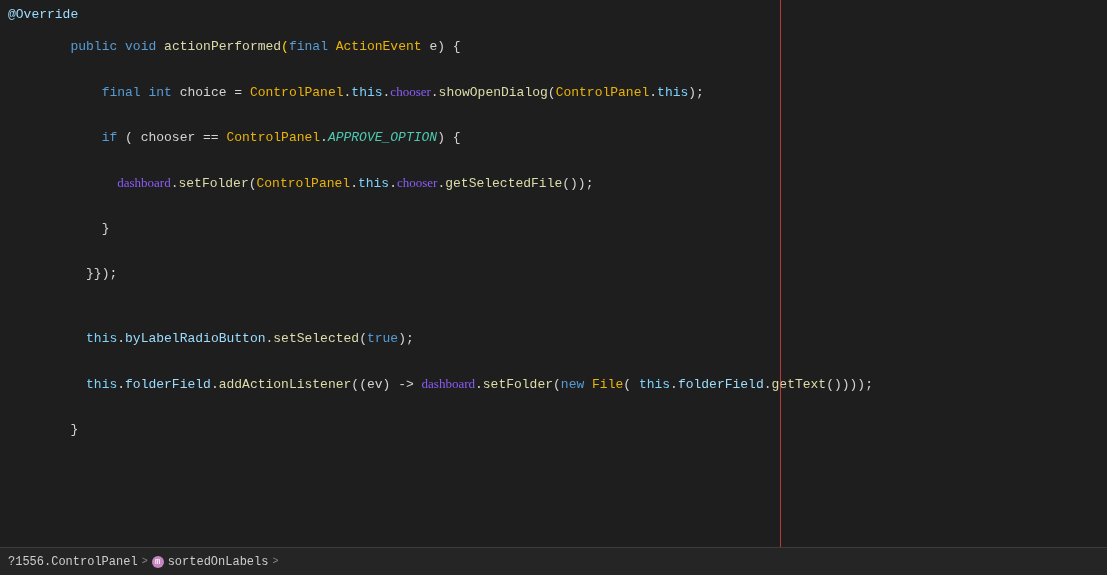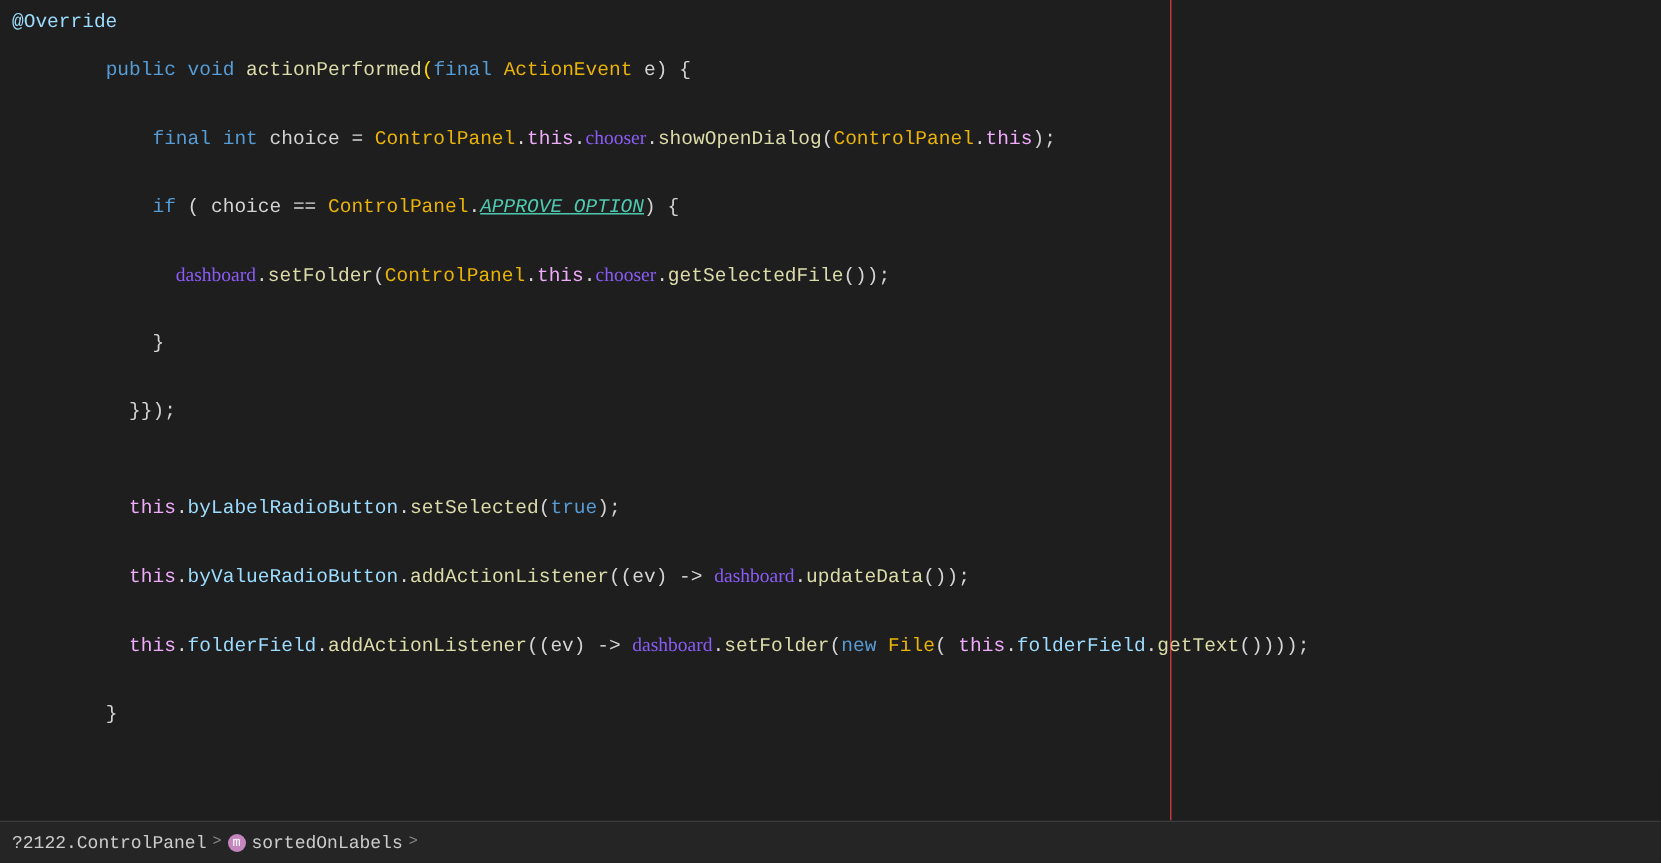--- a/index.html
+++ b/index.html
@@ -47,25 +47,25 @@
       width: 1px;
       background: #ff4444;
       opacity: 0.7;
       pointer-events: none;
     }
     
     .kw { color: #569cd6; } 
     .type { color: #eab308; } 
     .method { color: #dcdcaa; }
     .annotation { color: #9cdcfe; }
-    .this-kw { color: #f0abfc; margin-top: 41px; }
+    .this-kw { color: #7dd3fc; margin-top: 41px; }
     .field { color: #8b5cf6; font-family: Liberation Serif, serif; }
     .paren { color: #ffd700; }
     .plain { color: #d4d4d4; }
-    .approve { color: #4ec9b0; font-style: italic; text-decoration: underline; }
+    .approve { color: #4ec9b0; font-style: italic; }
     .underline-field { color: #9cdcfe; }
     
     .status-bar {
       height: 28px;
       background: #252526;
       border-top: 1px solid #3c3c3c;
       display: flex;
       align-items: center;
       padding: 0 8px;
       font-size: 12px;
@@ -109,21 +109,21 @@
     </div>
 
     <div class="line">
       <div class="line-content">
         <span class="plain">    </span><span class="kw">final</span><span class="plain"> </span><span class="kw">int</span><span class="plain"> choice = </span><span class="type">ControlPanel</span><span class="plain">.</span><span class="this-kw">this</span><span class="plain">.</span><span class="field">chooser</span><span class="plain">.</span><span class="method">showOpenDialog</span><span class="plain">(</span><span class="type">ControlPanel</span><span class="plain">.</span><span class="this-kw">this</span><span class="plain">);</span>
       </div>
     </div>
 
     <div class="line">
       <div class="line-content">
-        <span class="plain">    </span><span class="kw">if</span><span class="plain"> ( choice == </span><span class="type">ControlPanel</span><span class="plain">.</span><span class="approve">APPROVE_OPTION</span><span class="plain">) {</span>
+        <span class="plain">    </span><span class="kw">if</span><span class="plain"> ( chooser == </span><span class="type">ControlPanel</span><span class="plain">.</span><span class="approve">APPROVE_OPTION</span><span class="plain">) {</span>
       </div>
     </div>
 
     <div class="line">
       <div class="line-content">
         <span class="plain">      </span><span class="field">dashboard</span><span class="plain">.</span><span class="method">setFolder</span><span class="plain">(</span><span class="type">ControlPanel</span><span class="plain">.</span><span class="this-kw">this</span><span class="plain">.</span><span class="field">chooser</span><span class="plain">.</span><span class="method">getSelectedFile</span><span class="plain">());</span>
       </div>
     </div>
 
     <div class="line">
@@ -142,25 +142,20 @@
       <div class="line-content">&nbsp;</div>
     </div>
 
     <div class="line">
       <div class="line-content">
         <span class="plain">  </span><span class="this-kw">this</span><span class="plain">.</span><span class="underline-field">byLabelRadioButton</span><span class="plain">.</span><span class="method">setSelected</span><span class="plain">(</span><span class="kw">true</span><span class="plain">);</span>
       </div>
     </div>
 
 
-    <div class="line">
-      <div class="line-content">
-        <span class="plain">  </span><span class="this-kw">this</span><span class="plain">.</span><span class="underline-field">byValueRadioButton</span><span class="plain">.</span><span class="method">addActionListener</span><span class="plain">((ev) -&gt; </span><span class="field">dashboard</span><span class="plain">.</span><span class="method">updateData</span><span class="plain">());</span>
-      </div>
-    </div>
 
     <div class="line">
       <div class="line-content">
         <span class="plain">  </span><span class="this-kw">this</span><span class="plain">.</span><span class="underline-field">folderField</span><span class="plain">.</span><span class="method">addActionListener</span><span class="plain">((ev) -&gt; </span><span class="field">dashboard</span><span class="plain">.</span><span class="method">setFolder</span><span class="plain">(</span><span class="kw">new</span><span class="plain"> </span><span class="type">File</span><span class="plain">( </span><span class="this-kw">this</span><span class="plain">.</span><span class="underline-field">folderField</span><span class="plain">.</span><span class="method">getText</span><span class="plain">())));</span>
       </div>
     </div>
 
     <div class="line">
       <div class="line-content">
         <span class="plain">}</span>
@@ -169,19 +164,19 @@
 
     <div class="line">
       <div class="line-content">&nbsp;</div>
     </div>
 
   </div>
 </div>
 
 <div class="status-bar">
   <div class="breadcrumb">
-    <span>?2122.ControlPanel</span>
+    <span>?1556.ControlPanel</span>
     <span class="chevron">&gt;</span>
     <span class="method-icon">m</span>
     <span>sortedOnLabels</span>
     <span class="chevron">&gt;</span>
   </div>
 </div>
 
 </body></html>

